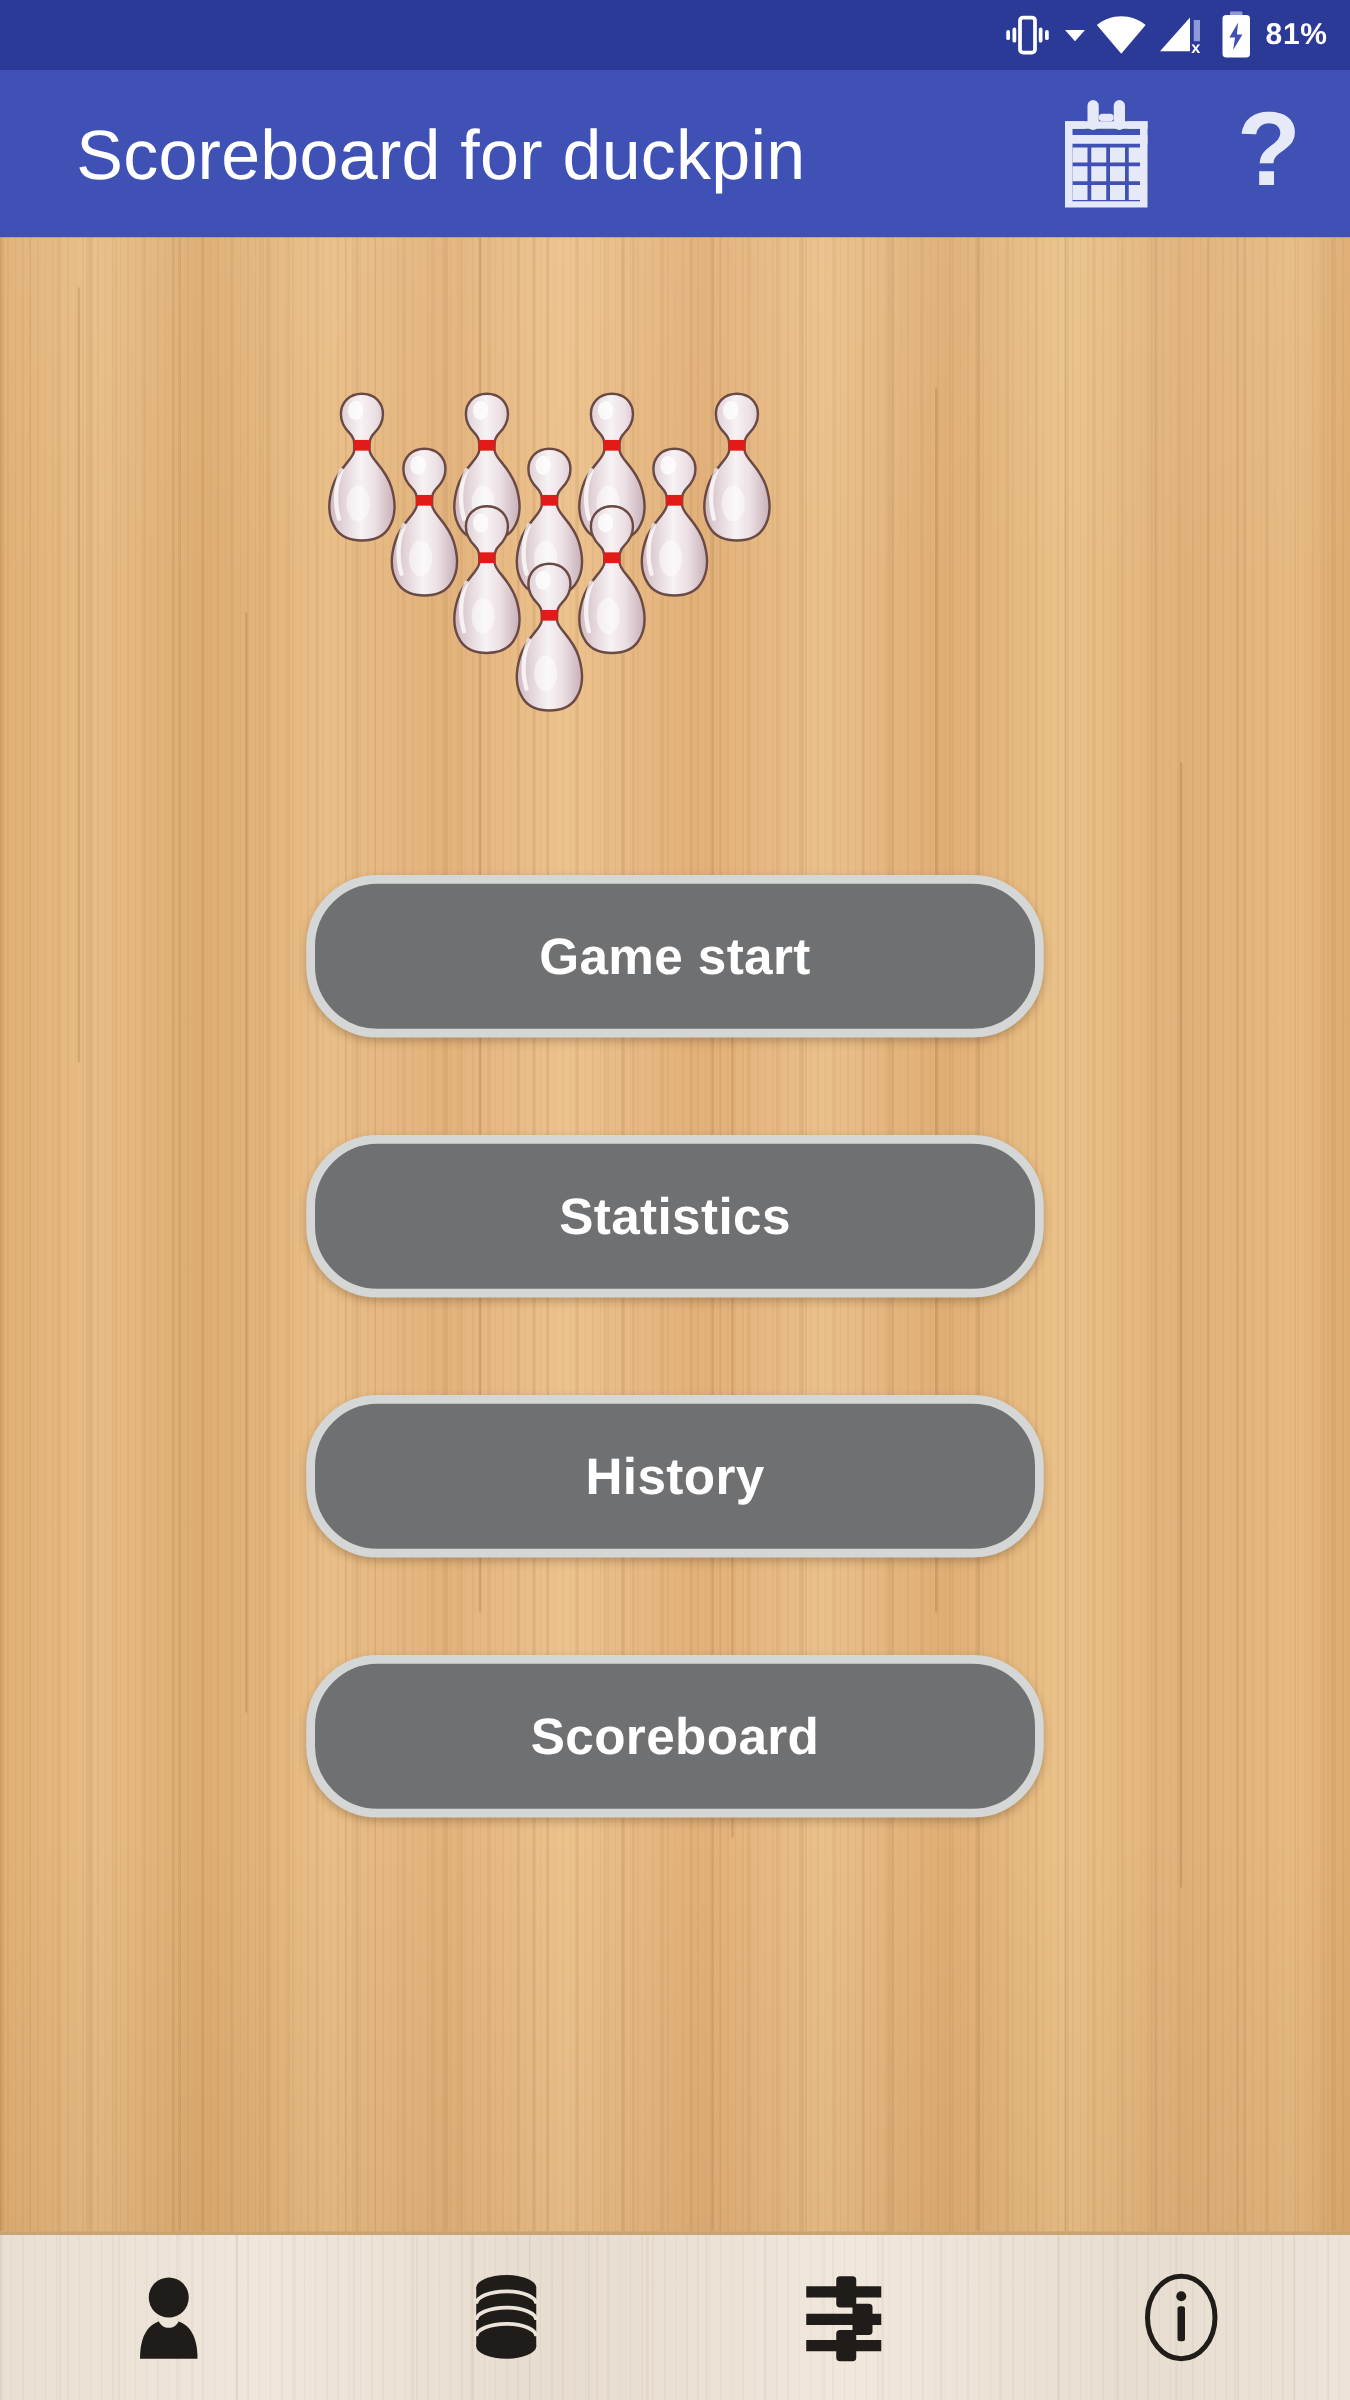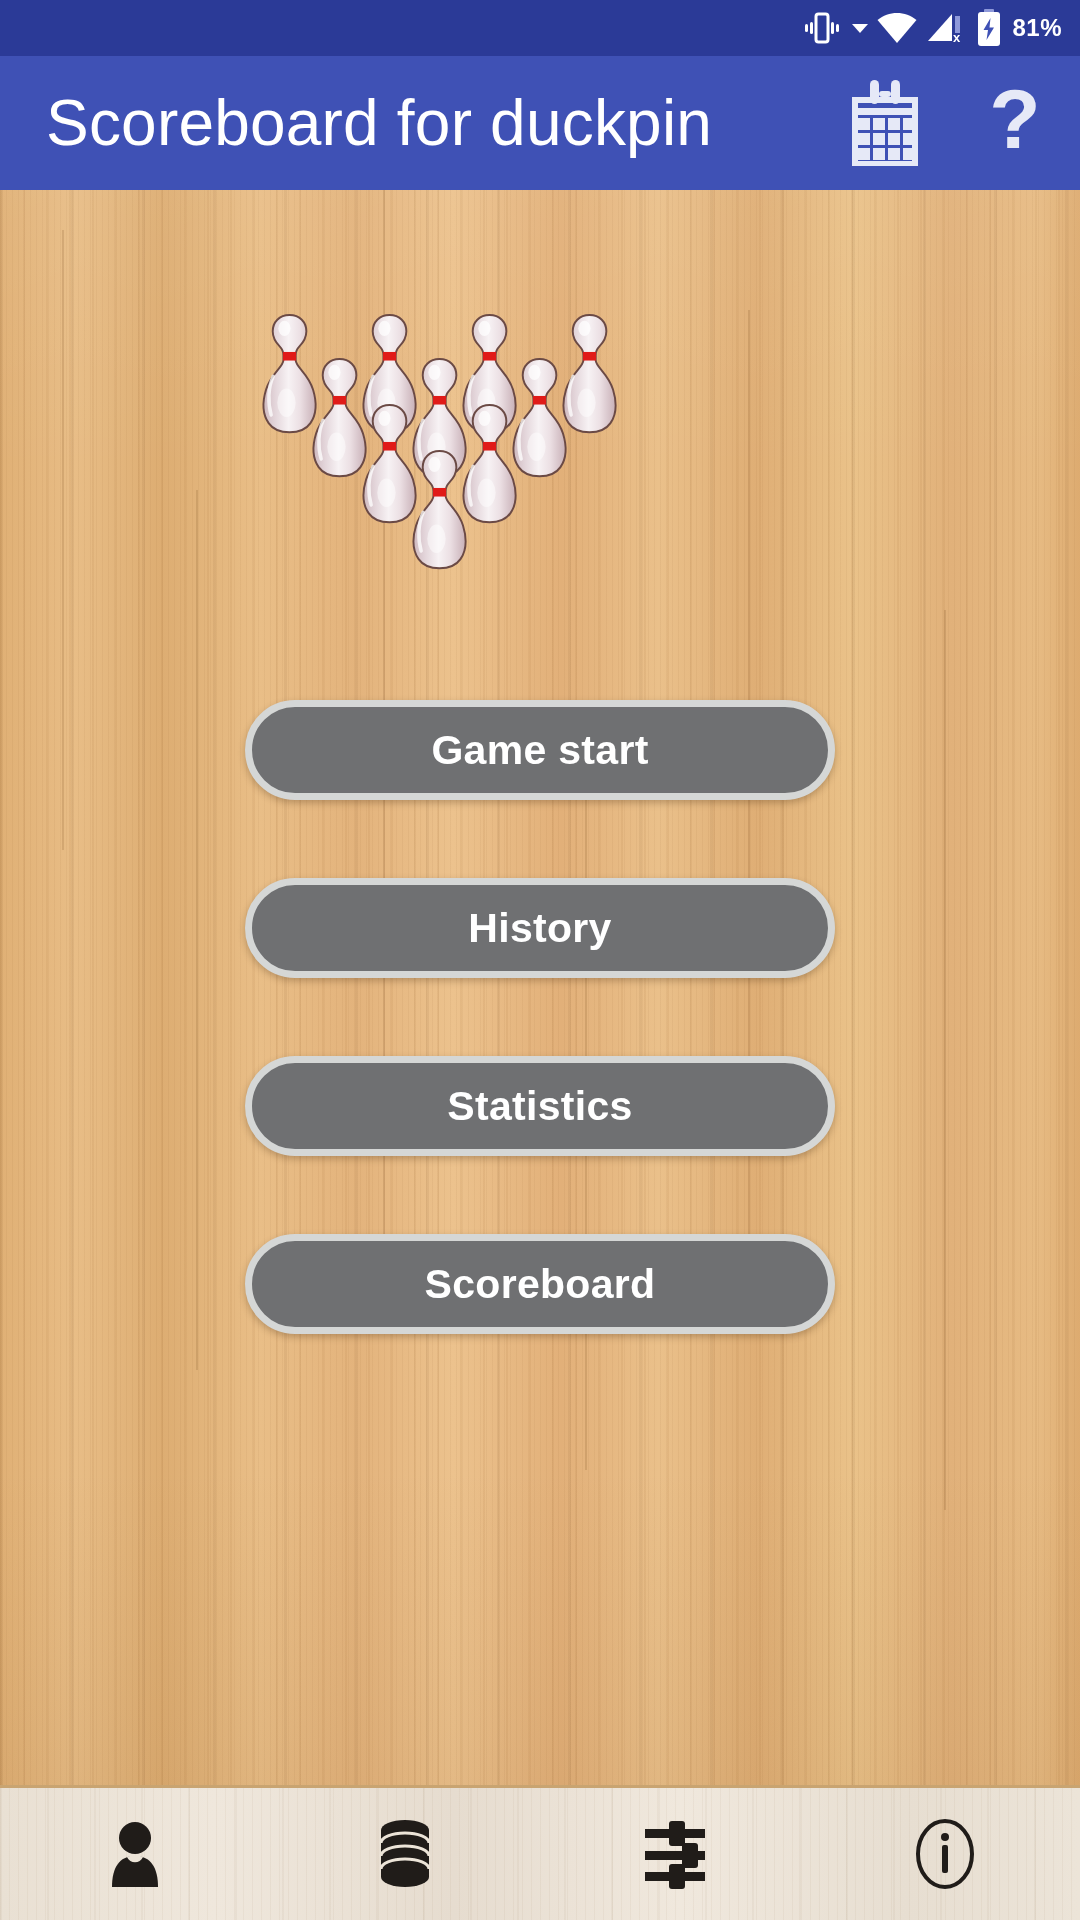--- a/index.html
+++ b/index.html
@@ -22,22 +22,22 @@
     margin-left:10px; line-height:1;
   }
 
   
   .app-bar{
     position:absolute; top:56px; left:0; width:1080px; height:134px;
     background:#3f51b5;
     display:flex; align-items:center;
   }
   .app-title{
-    color:#ffffff; font-size:64px; font-weight:400;
-    margin-left:46px; white-space:nowrap; letter-spacing:.2px;
+    color:#ffffff; font-size:56px; font-weight:400;
+    margin-left:61px; white-space:nowrap; letter-spacing:.2px;
   }
   .app-bar-actions{ margin-left:auto; display:flex; align-items:center; }
   .app-action{
     width:130px; height:134px;
     display:flex; align-items:center; justify-content:center;
   }
   .qmark{
     color:#e6e9f7; font-size:84px; font-weight:700; line-height:1;
     transform:translateY(-4px);
   }
@@ -73,21 +73,21 @@
   
   .pin-rack{
     position:absolute; left:258px; top:105px; width:360px; height:300px;
   }
 
   
   .menu{
     position:absolute; top:510px; left:0; width:1080px;
   }
   .btn{
-    display:block; width:590px; height:100px; margin:0 auto 78px auto;
+    display:block; width:590px; height:130px; margin:0 auto 78px auto;
     border-radius:57px;
     background:#6f7072;
     border:7px solid #d5d7d6;
     color:#ffffff; font-size:41px; font-weight:700;
     font-family:"Liberation Sans", sans-serif;
     letter-spacing:.3px;
     display:flex; align-items:center; justify-content:center;
     box-shadow:0 3px 7px rgba(60,35,10,.28);
     cursor:pointer;
   }
@@ -283,22 +283,22 @@
         </g>
 
       <g transform="translate(154,154) scale(1.02)">
           <use href="#pinShape"></use>
         </g>
     </svg>
   </div>
 
   <div class="menu">
     <div class="btn">Game start</div>
+    <div class="btn">Statistics</div>
     <div class="btn">History</div>
-    <div class="btn">Statistics</div>
     <div class="btn">Scoreboard</div>
   </div>
 </div>
 
 <div class="bottom-nav">
 
   <div class="nav-item">
     <svg width="62" height="70" viewBox="0 0 62 70">
       <circle cx="31" cy="19" r="16" fill="#201c19"></circle>
       <path d="M31 37 C 15 37 8 49 8 68 L 54 68 C 54 49 47 37 31 37 Z" fill="#201c19"></path>

